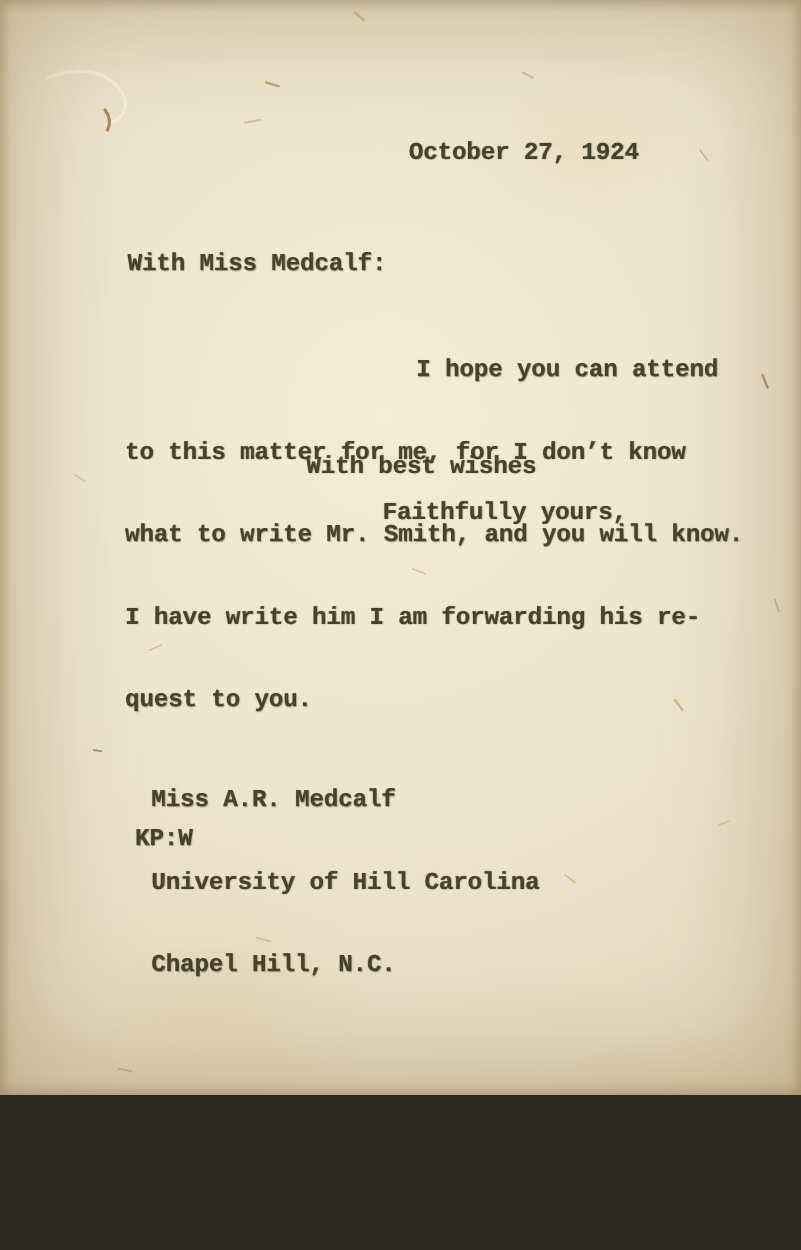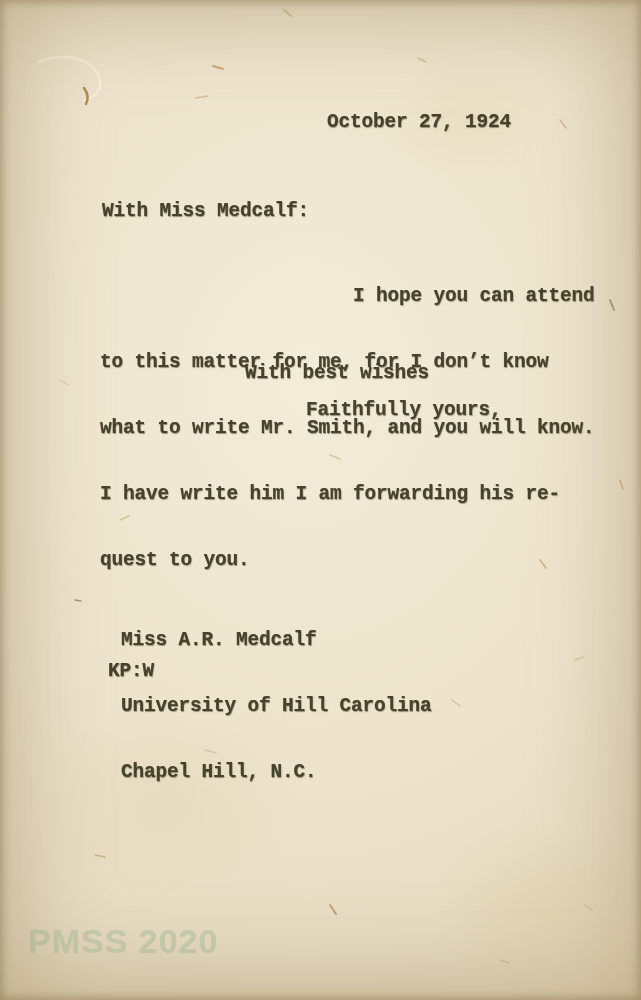--- a/index.html
+++ b/index.html
@@ -3,21 +3,21 @@
 <meta charset="utf-8">
 <style>
   html, body {
     margin: 0;
     padding: 0;
     background: #2a2620;
   }
   .paper {
     position: relative;
     width: 641px;
-    height: 1000px;
+    height: 876px;
     overflow: hidden;
     background:
       radial-gradient(ellipse 120% 90% at 48% 38%, #f3ecd9 0%, #ede3cc 45%, #e4d8bd 75%, #d9cbab 100%);
     font-family: "Liberation Mono", "DejaVu Sans Mono", monospace;
   }
   
   .vignette {
     position: absolute;
     inset: 0;
     pointer-events: none;
@@ -36,21 +36,21 @@
     font-size: 19.5px;
     line-height: 22px;
     font-weight: bold;
     letter-spacing: -0.2px;
     white-space: pre;
     text-shadow: 0.5px 0.5px 1px rgba(74, 70, 46, 0.55), -0.3px 0 0.6px rgba(74, 70, 46, 0.35);
   }
   .date       { left: 327px; top: 111px; }
   .salutation { left: 102px; top: 200px; }
   .body-block { left: 100px; top: 241px; }
-  .body-line.indent { margin-left: 233px; text-align: right; }
+  .body-line.indent { margin-left: 233px; }
   .closing-1  { left: 245px; top: 362px; }
   .closing-2  { left: 306px; top: 399px; }
   .address    { left: 121px; top: 585px; }
   .reference  { left: 108px; top: 660px; }
   .watermark {
     position: absolute;
     left: 28px;
     top: 922px;
     font-family: "Liberation Sans", sans-serif;
     font-size: 34px;

